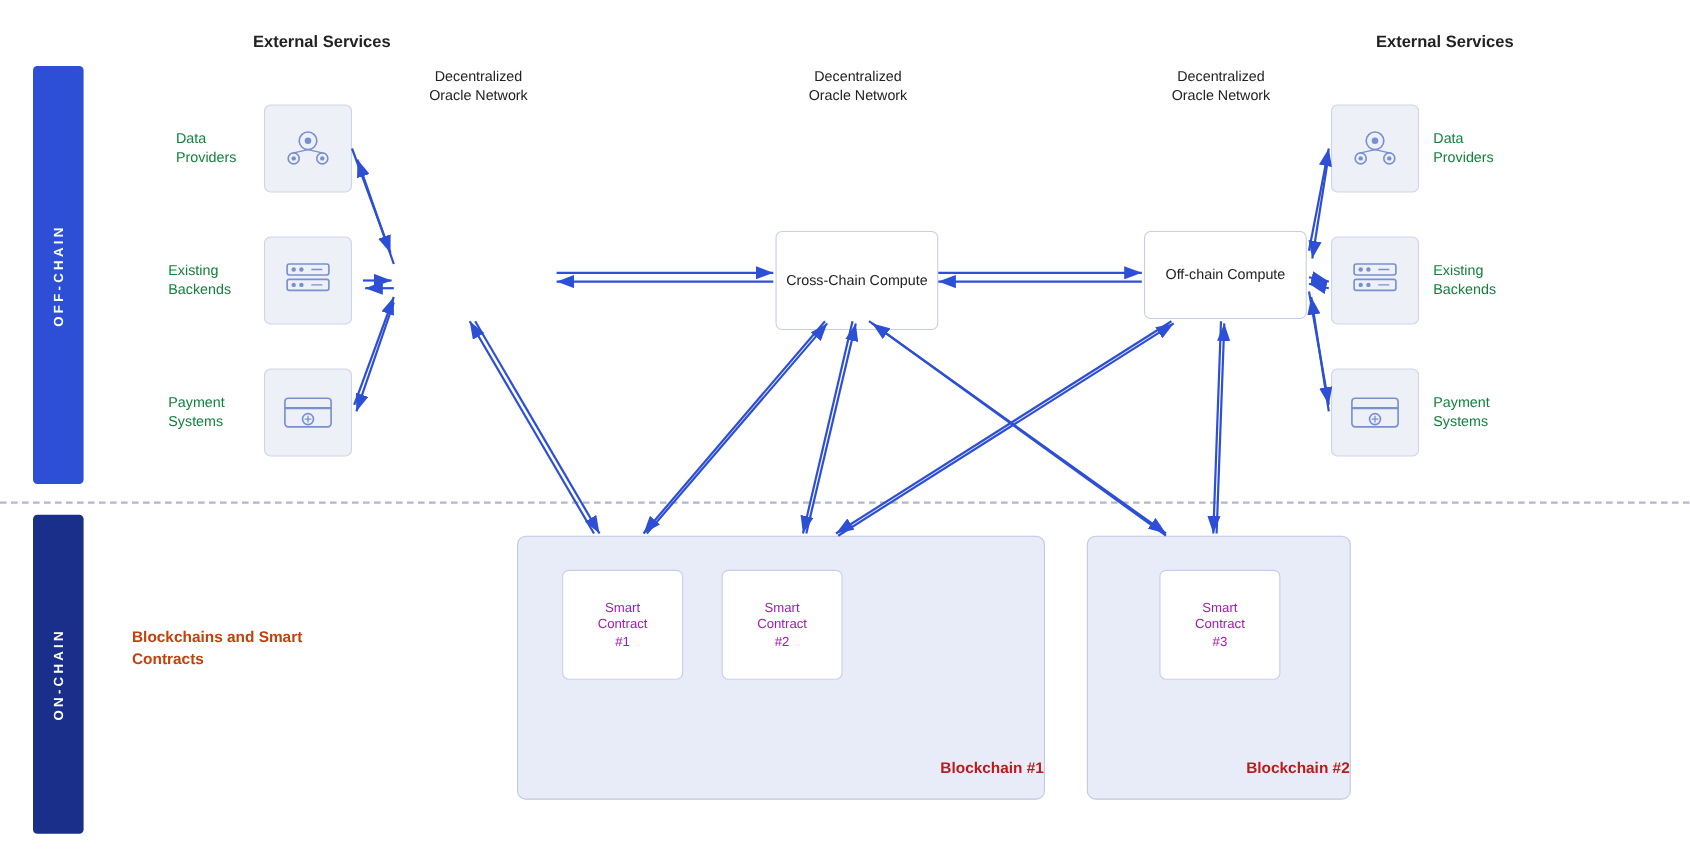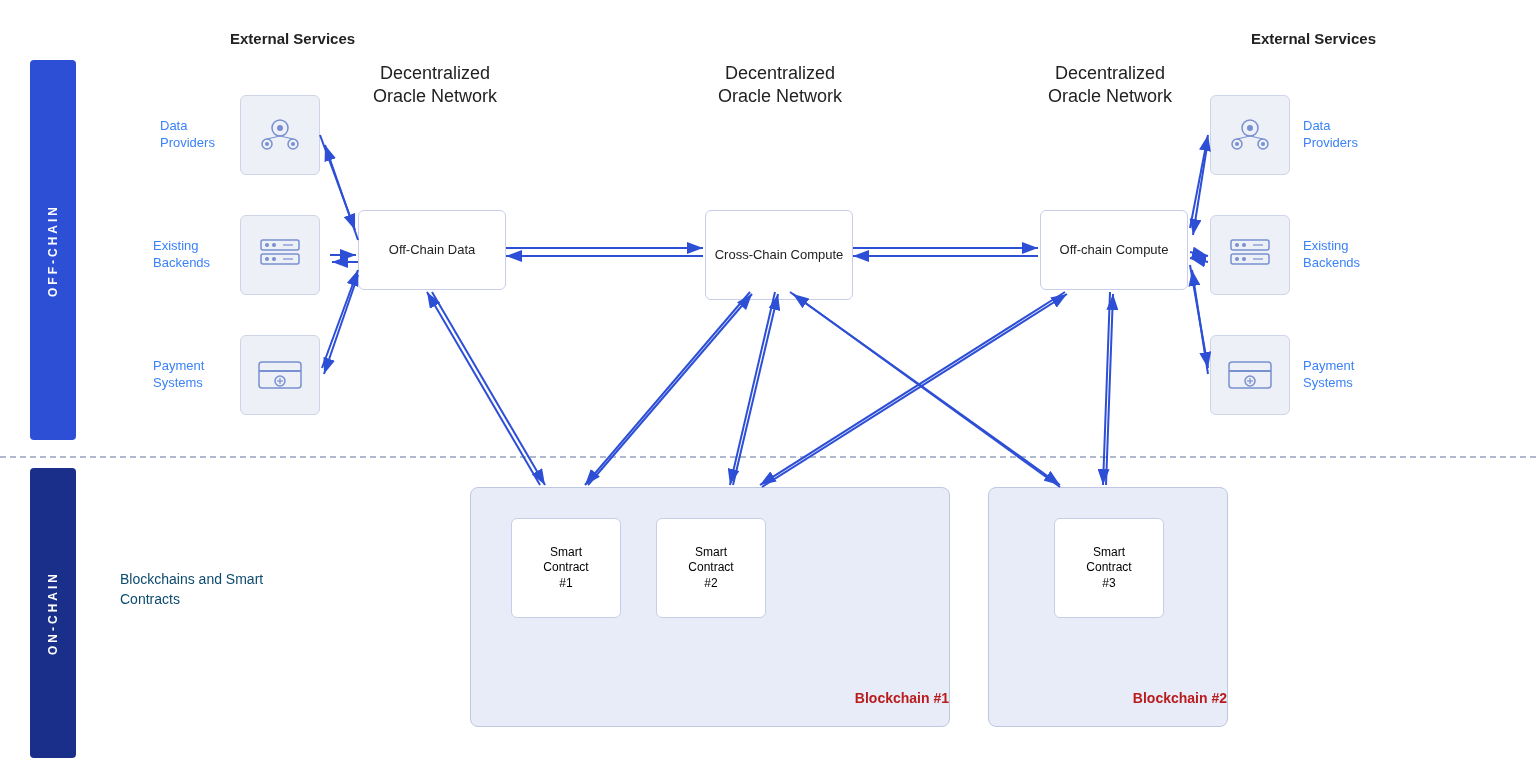--- a/index.html
+++ b/index.html
@@ -138,50 +138,50 @@
       border: 1.5px solid #c8ceea;
       border-radius: 6px;
       display: flex;
       align-items: center;
       justify-content: center;
       text-align: center;
     }
 
     .sc-box .sc-label {
       font-size: 12px;
-      color: #000000;
+      color: #a21caf;
       font-weight: 500;
       line-height: 1.3;
     }
 
     
     .icon-label {
       position: absolute;
       font-size: 13px;
-      color: #3b82f6;
+      color: #15803d;
       font-weight: 400;
       line-height: 1.3;
     }
 
     
     .node-title {
       position: absolute;
-      font-size: 18px;
+      font-size: 13px;
       color: #222;
       font-weight: 500;
       line-height: 1.3;
       text-align: center;
     }
 
     
     .chain-section-label {
       position: absolute;
       font-size: 14px;
-      font-weight: normal;
-      color: #0c4a6e;
+      font-weight: bold;
+      color: #c2410c;
       line-height: 1.4;
     }
 
     
     .arrows-svg {
       position: absolute;
       top: 0;
       left: 0;
       width: 1536px;
       height: 780px;
@@ -287,24 +287,20 @@
       <line x1="27" y1="30" x2="27" y2="36" stroke="#7890d0" stroke-width="1.2"></line>
       <line x1="24" y1="33" x2="30" y2="33" stroke="#7890d0" stroke-width="1.2"></line>
     </svg>
   </div>
   <div class="icon-label" style="left:1303px; top:358px;">Payment<br>Systems</div>
 
   <div class="node-title" style="left:370px; top:62px; width:130px;">Decentralized<br>Oracle Network</div>
   <div class="node-title" style="left:715px; top:62px; width:130px;">Decentralized<br>Oracle Network</div>
   <div class="node-title" style="left:1040px; top:62px; width:140px;">Decentralized<br>Oracle Network</div>
 
-  <div class="node-box" style="left:358px; top:210px; width:148px; height:80px;">
-    <span class="node-label">Off-Chain
-Data</span>
-  </div>
 
   <div class="node-box" style="left:705px; top:210px; width:148px; height:90px;">
     <span class="node-label">Cross-Chain
 Compute</span>
   </div>
 
   <div class="node-box" style="left:1040px; top:210px; width:148px; height:80px;">
     <span class="node-label">Off-chain
 Compute</span>
   </div>

